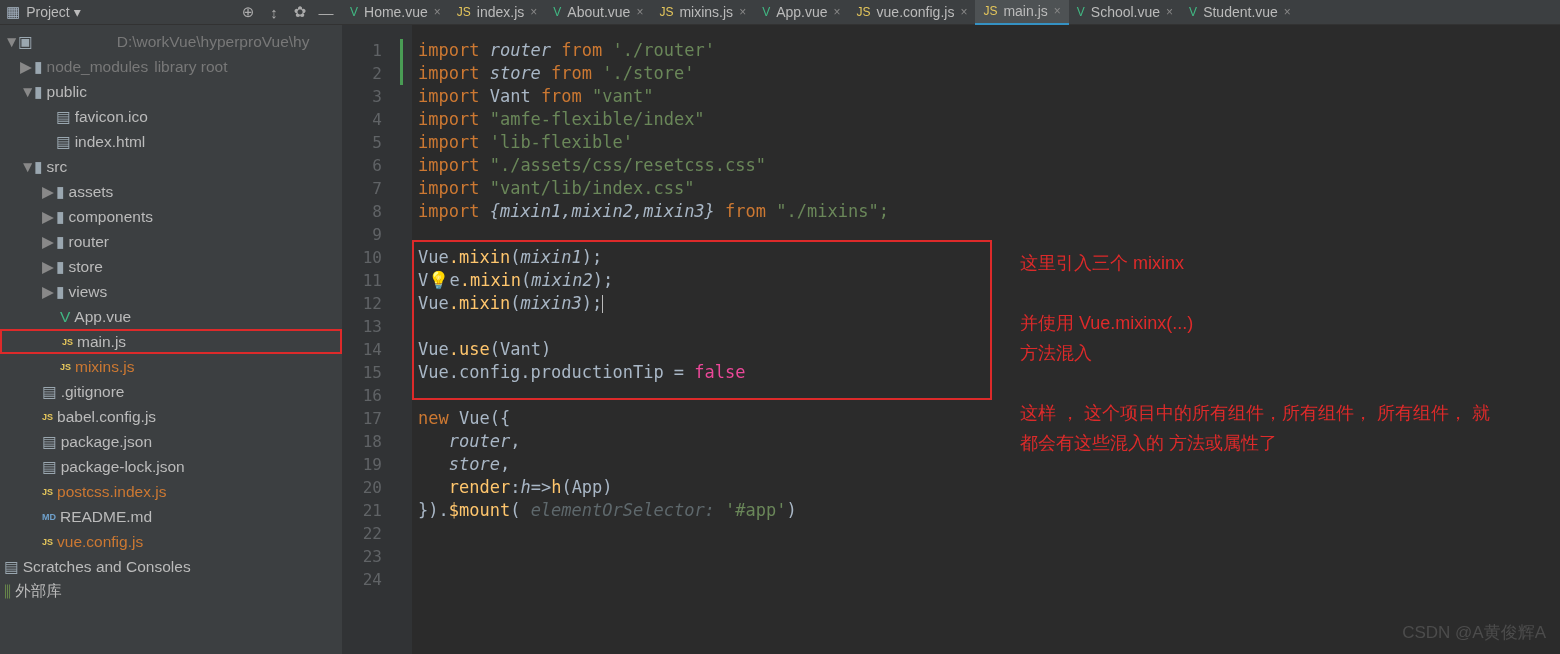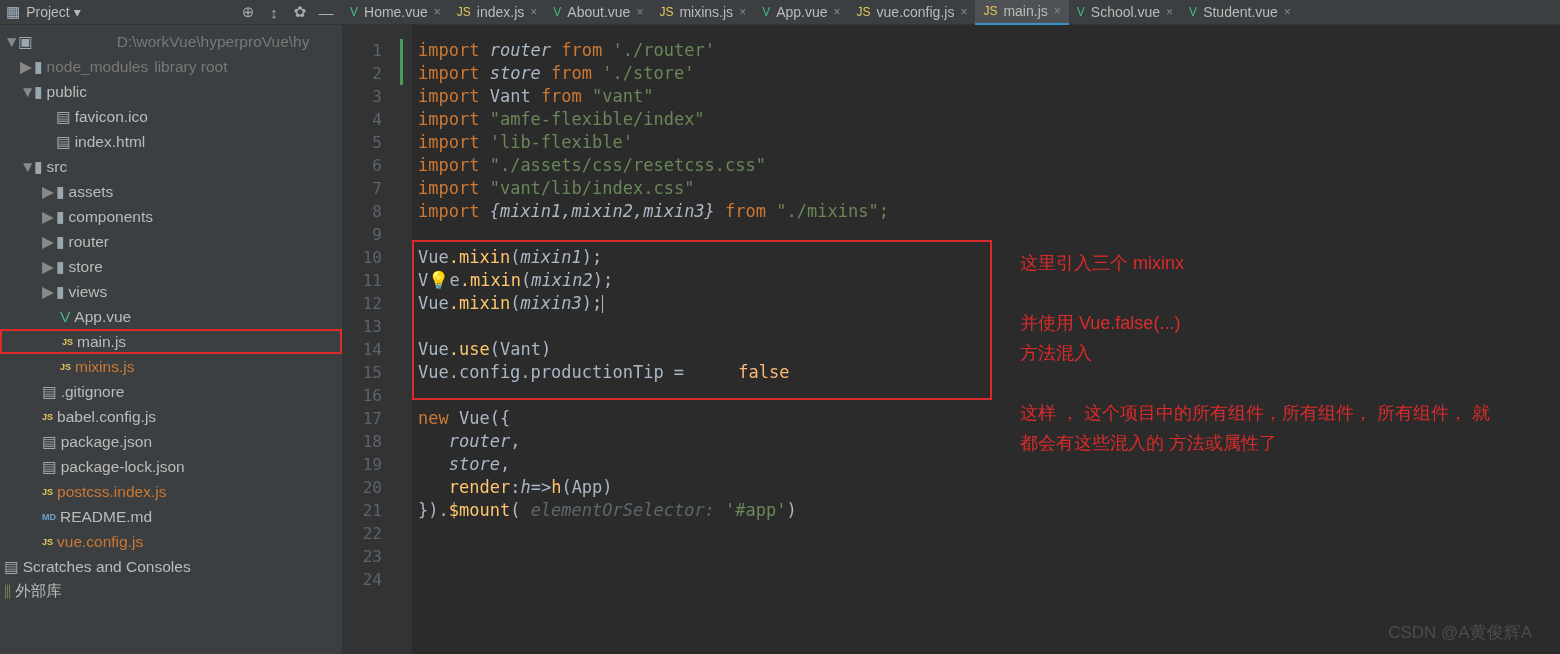--- a/index.html
+++ b/index.html
@@ -33,24 +33,24 @@
   .gutter { width:56px; background:#313335; text-align:right; padding-top:14px; color:#606366; font-family:Consolas,monospace; font-size:16px; line-height:23px; }
   .gutter div { padding-right:16px; }
   .foldbar { width:14px; background:#313335; padding-top:14px; }
   .fold-green { width:3px; height:46px; background:#499c54; margin-left:2px; }
   .code { flex:1; padding:14px 0 0 6px; font-family:Consolas,monospace; font-size:17px; line-height:23px; position:relative; }
   .kw { color:#cc7832; }
   .str { color:#6a8759; }
   .fn { color:#ffc66d;margin-top:32px; }
   .par { color:#a9b7c6; font-style:italic; }
   .def { color:#a9b7c6; }
-  .false { color:#fdba74;margin-left:44px; }
+  .false { color:#ec4899; }
   .redbox { position:absolute; top:215px; left:0px; width:580px; height:160px; border:2px solid #dd2a2a; pointer-events:none; }
   .annot { position:absolute; right:60px; top:248px; width:480px; color:#dd2a2a; font-size:18px; line-height:30px; }
-  .watermark { position:absolute; right:28px; bottom:10px; color:#5a5a5a; font-size:17px; opacity:.7; }
+  .watermark { position:absolute; right:14px; bottom:10px; color:#5a5a5a; font-size:17px; opacity:.7; }
   .cursor { display:inline-block; width:1px; height:18px; background:#bbb; vertical-align:middle; }
   .bulb { color:#f0a732; }
   .hint { color:#5e686c; font-style:italic; }
 </style>
 </head>
 <body>
 
 <div class="root">
   <div class="sidebar">
     <div class="side-hdr">
@@ -270,21 +270,21 @@
 <div>&nbsp;&nbsp;&nbsp;<span class="fn">render</span><span>:</span><span class="par">h</span><span>=&gt;</span><span class="fn">h</span>(<span>App</span>)</div>
 <div><span>}).</span><span class="fn">$mount</span><span>(</span><span class="hint"> elementOrSelector: </span><span class="str">'#app'</span><span>)</span></div>
 <div>&nbsp;</div>
         <div class="redbox"></div>
       </div>
     </div>
 
     <div class="annot">
       <div>这里引入三个 mixinx</div>
       <div style="height:30px"></div>
-      <div>并使用 Vue.false(...)</div>
+      <div>并使用 Vue.mixinx(...)</div>
       <div>方法混入</div>
       <div style="height:30px"></div>
       <div>这样 ，  这个项目中的所有组件，所有组件，  所有组件，  就都会有这些混入的 方法或属性了</div>
     </div>
 
     <div class="watermark">CSDN @A黄俊辉A</div>
   </div>
 </div>
 
 </body></html>

